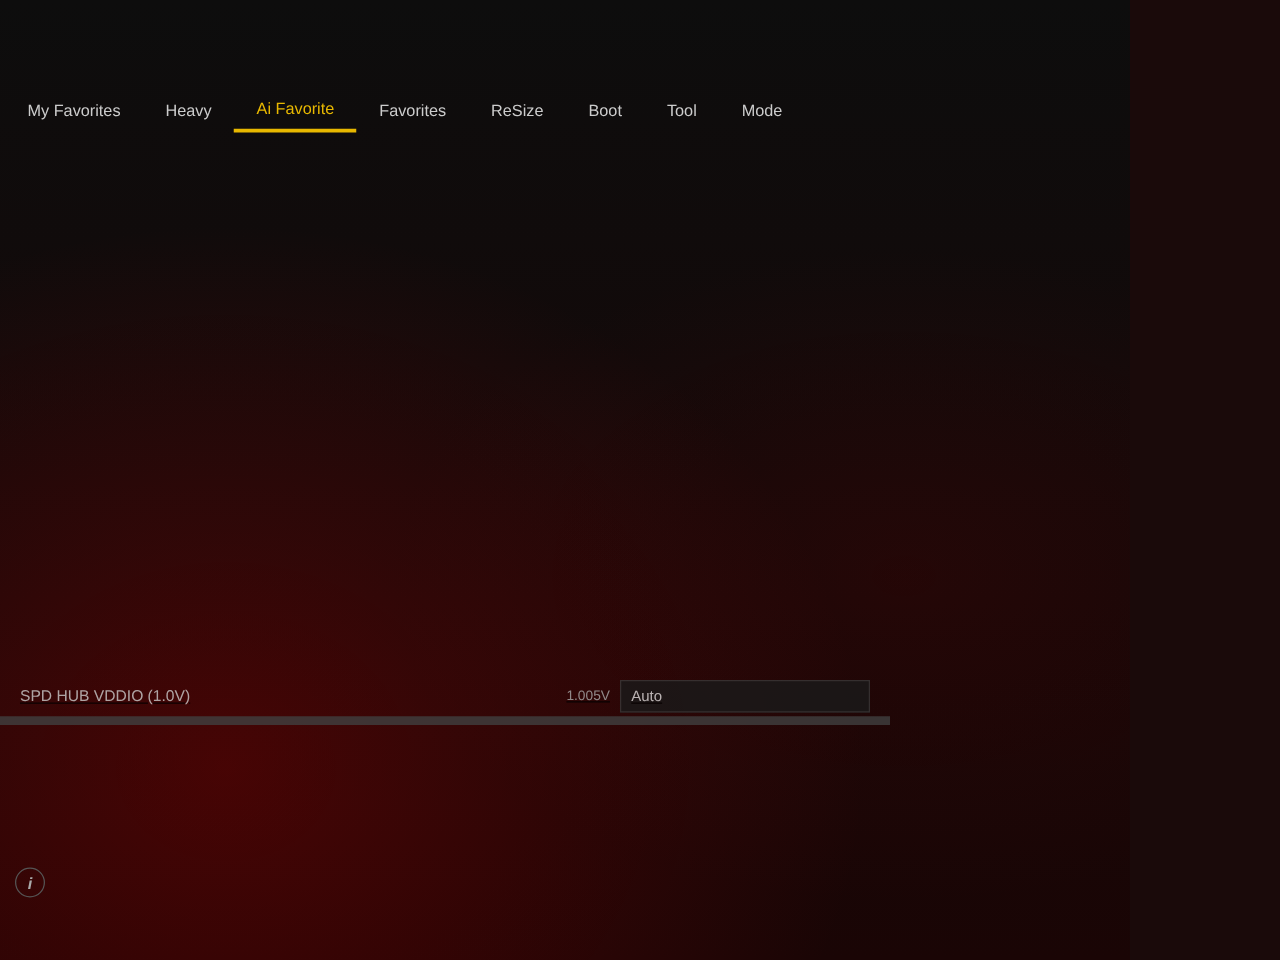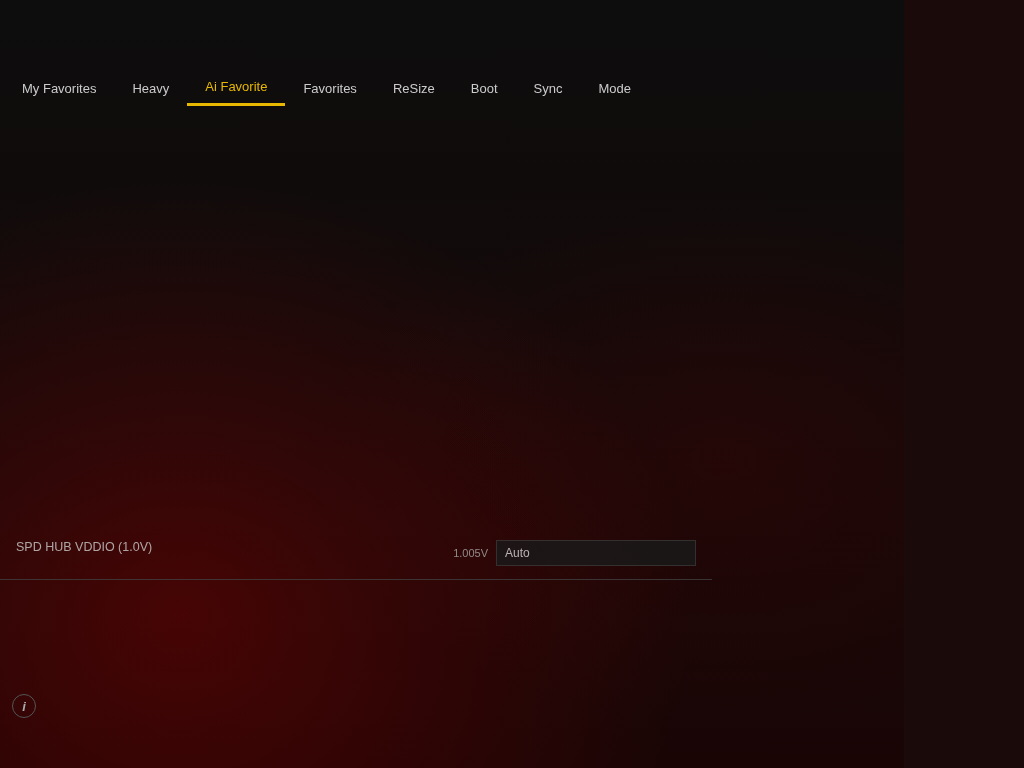--- a/index.html
+++ b/index.html
@@ -151,24 +151,25 @@
       overflow-y: auto;
       padding: 0;
     }
 
     .settings-list::-webkit-scrollbar { width: 6px; }
     .settings-list::-webkit-scrollbar-track { background: #111; }
     .settings-list::-webkit-scrollbar-thumb { background: #444; }
 
     .setting-row {
       display: flex;
-      align-items: flex-start;
+      align-items: center;
       height: 40px;
       padding: 0 16px;
-      border-bottom: 1px solid #404040;
+      border-bottom: 7px solid #404040;
+      text-decoration: underline;
     }
 
     .setting-label {
       flex: 1;
       color: #ccc;
       font-size: 12.5px;
     }
 
     .setting-value-area {
       display: flex;
@@ -410,21 +411,21 @@
     <div class="nav-item">
       <span>Favorites</span>
     </div>
     <div class="nav-item">
       <span>ReSize</span>
     </div>
     <div class="nav-item">
       <span>Boot</span>
     </div>
     <div class="nav-item">
-      <span>Sync</span>
+      <span>Tool</span>
     </div>
     <div class="nav-item">
       <span>Mode</span>
     </div>
   </div>
 
   <div class="main-area">
 
     <div class="center-panel">
 

